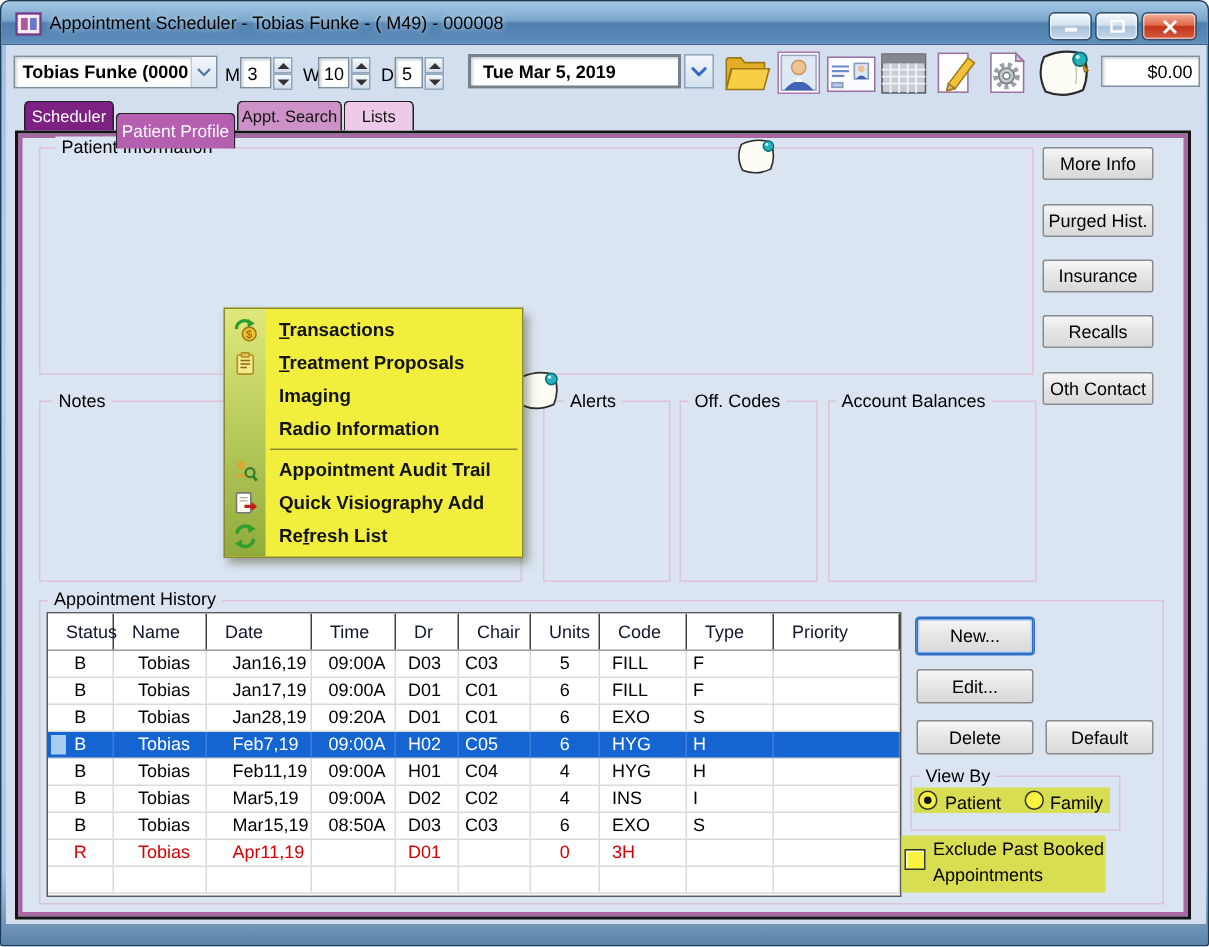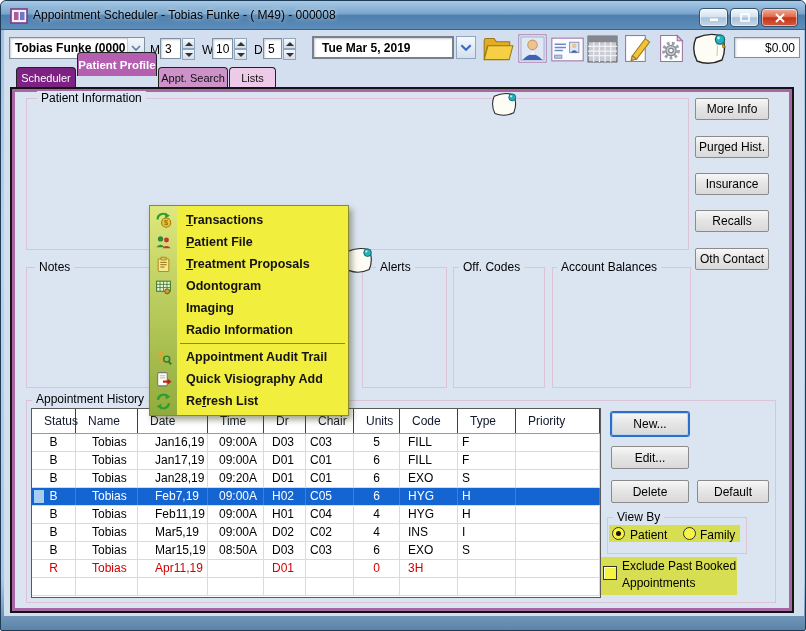--- a/index.html
+++ b/index.html
@@ -20,21 +20,21 @@
   .field{position:absolute;background:#fff;border:1px solid #7e8fa0;box-shadow:inset 1px 1px 2px rgba(70,90,110,.30);
     font-size:12px;color:#000;display:flex;align-items:center;}
   .lbl{position:absolute;color:#0000cc;font-size:12px;white-space:pre;}
   .val{position:absolute;color:#000;font-size:12px;white-space:pre;}
   .spinbtn{position:absolute;width:13px;height:11px;border:1px solid #8fa6bc;
     background:linear-gradient(#f5f9fc,#cfdcea);display:flex;align-items:center;justify-content:center;}
   .tri-up{width:0;height:0;border-left:4px solid transparent;border-right:4px solid transparent;border-bottom:4px solid #333;}
   .tri-dn{width:0;height:0;border-left:4px solid transparent;border-right:4px solid transparent;border-top:4px solid #333;}
   .tab{position:absolute;top:66px;height:20px;border:1px solid #222;border-bottom:none;border-radius:4px 4px 0 0;
     font-size:11px;display:flex;align-items:center;justify-content:center;z-index:5;}
-  .tab.active{top:51px;height:24px;z-index:6;font-size:11.5px;font-weight:bold;}
+  .tab.active{top:74px;height:24px;z-index:6;font-size:11.5px;}
   .t0{background:#7d2183;color:#fff;}
   .t1{background:#b55fb1;color:#fff;}
   .t2{background:#cd93c8;color:#111;}
   .t3{background:#eccae8;color:#111;}
   .mainframe{position:absolute;left:9px;top:86px;width:784px;height:526px;background:#dbe5f2;
     border:2px solid #141414;box-shadow:inset 0 0 0 3px #a767a2;z-index:1;}
   .group{position:absolute;border:1px solid #ddc3d6;z-index:2;}
   .group-label{position:absolute;background:#dbe5f2;padding:0 4px;font-size:12px;color:#000;z-index:3;}
   .btn{position:absolute;background:linear-gradient(#f7f7f7,#e6e6e6 45%,#d9d9d9);border:1px solid #8b8b8b;
     border-radius:2px;font-size:12px;color:#000;display:flex;align-items:center;justify-content:center;z-index:4;}
@@ -455,47 +455,26 @@
               <polygon points="9.5,0.5 14,3.5 9.5,6" fill="#2f9e2f"></polygon>
               <circle cx="10.5" cy="10" r="4.3" fill="#f2c232" stroke="#9a7a14"></circle>
               <text x="10.5" y="12.6" font-size="7" text-anchor="middle" fill="#7a5c08">$</text>
             </svg>
           </span>
           <span class="menu-text"><u>T</u>ransactions</span>
         </div>
         <div class="menu-item">
           <span class="menu-icon">
             <svg viewBox="0 0 16 16">
-              <circle cx="5.2" cy="4.6" r="2.5" fill="#2e8b3a"></circle>
-              <path d="M1.2 12.5 Q5.2 7.5 9.2 12.5 Z" fill="#2e8b3a"></path>
-              <circle cx="10.8" cy="5.6" r="2.3" fill="#c23535"></circle>
-              <path d="M7.2 13.5 Q10.8 9 14.8 13.5 Z" fill="#c23535"></path>
-            </svg>
-          </span>
-          <span class="menu-text"><u>P</u>atient File</span>
-        </div>
-        <div class="menu-item">
-          <span class="menu-icon">
-            <svg viewBox="0 0 16 16">
               <rect x="3" y="2.5" width="10" height="12" rx="1" fill="#f5e98e" stroke="#b08f20"></rect>
               <rect x="5.5" y="1.2" width="5" height="2.6" rx="0.5" fill="#e0c45c" stroke="#b08f20"></rect>
               <path d="M5 6 h6 M5 8.2 h6 M5 10.4 h4" stroke="#8a6a10" stroke-width="0.9"></path>
             </svg>
           </span>
           <span class="menu-text"><u>T</u>reatment Proposals</span>
-        </div>
-        <div class="menu-item">
-          <span class="menu-icon">
-            <svg viewBox="0 0 16 16">
-              <rect x="1.5" y="3" width="13" height="9.5" fill="#eaf2d8" stroke="#3f7f2f"></rect>
-              <path d="M1.5 6 h13 M1.5 9 h13 M4.75 3 v9.5 M8 3 v9.5 M11.25 3 v9.5" stroke="#3f7f2f" stroke-width="0.8"></path>
-              <circle cx="11.5" cy="12.5" r="2.2" fill="#d8a030" stroke="#8a6a10"></circle>
-            </svg>
-          </span>
-          <span class="menu-text">Odontogram</span>
         </div>
         <div class="menu-item">
           <span class="menu-icon"></span>
           <span class="menu-text">Imaging</span>
         </div>
         <div class="menu-item">
           <span class="menu-icon"></span>
           <span class="menu-text">Radio Information</span>
         </div>
         <div class="menu-sep"></div>

